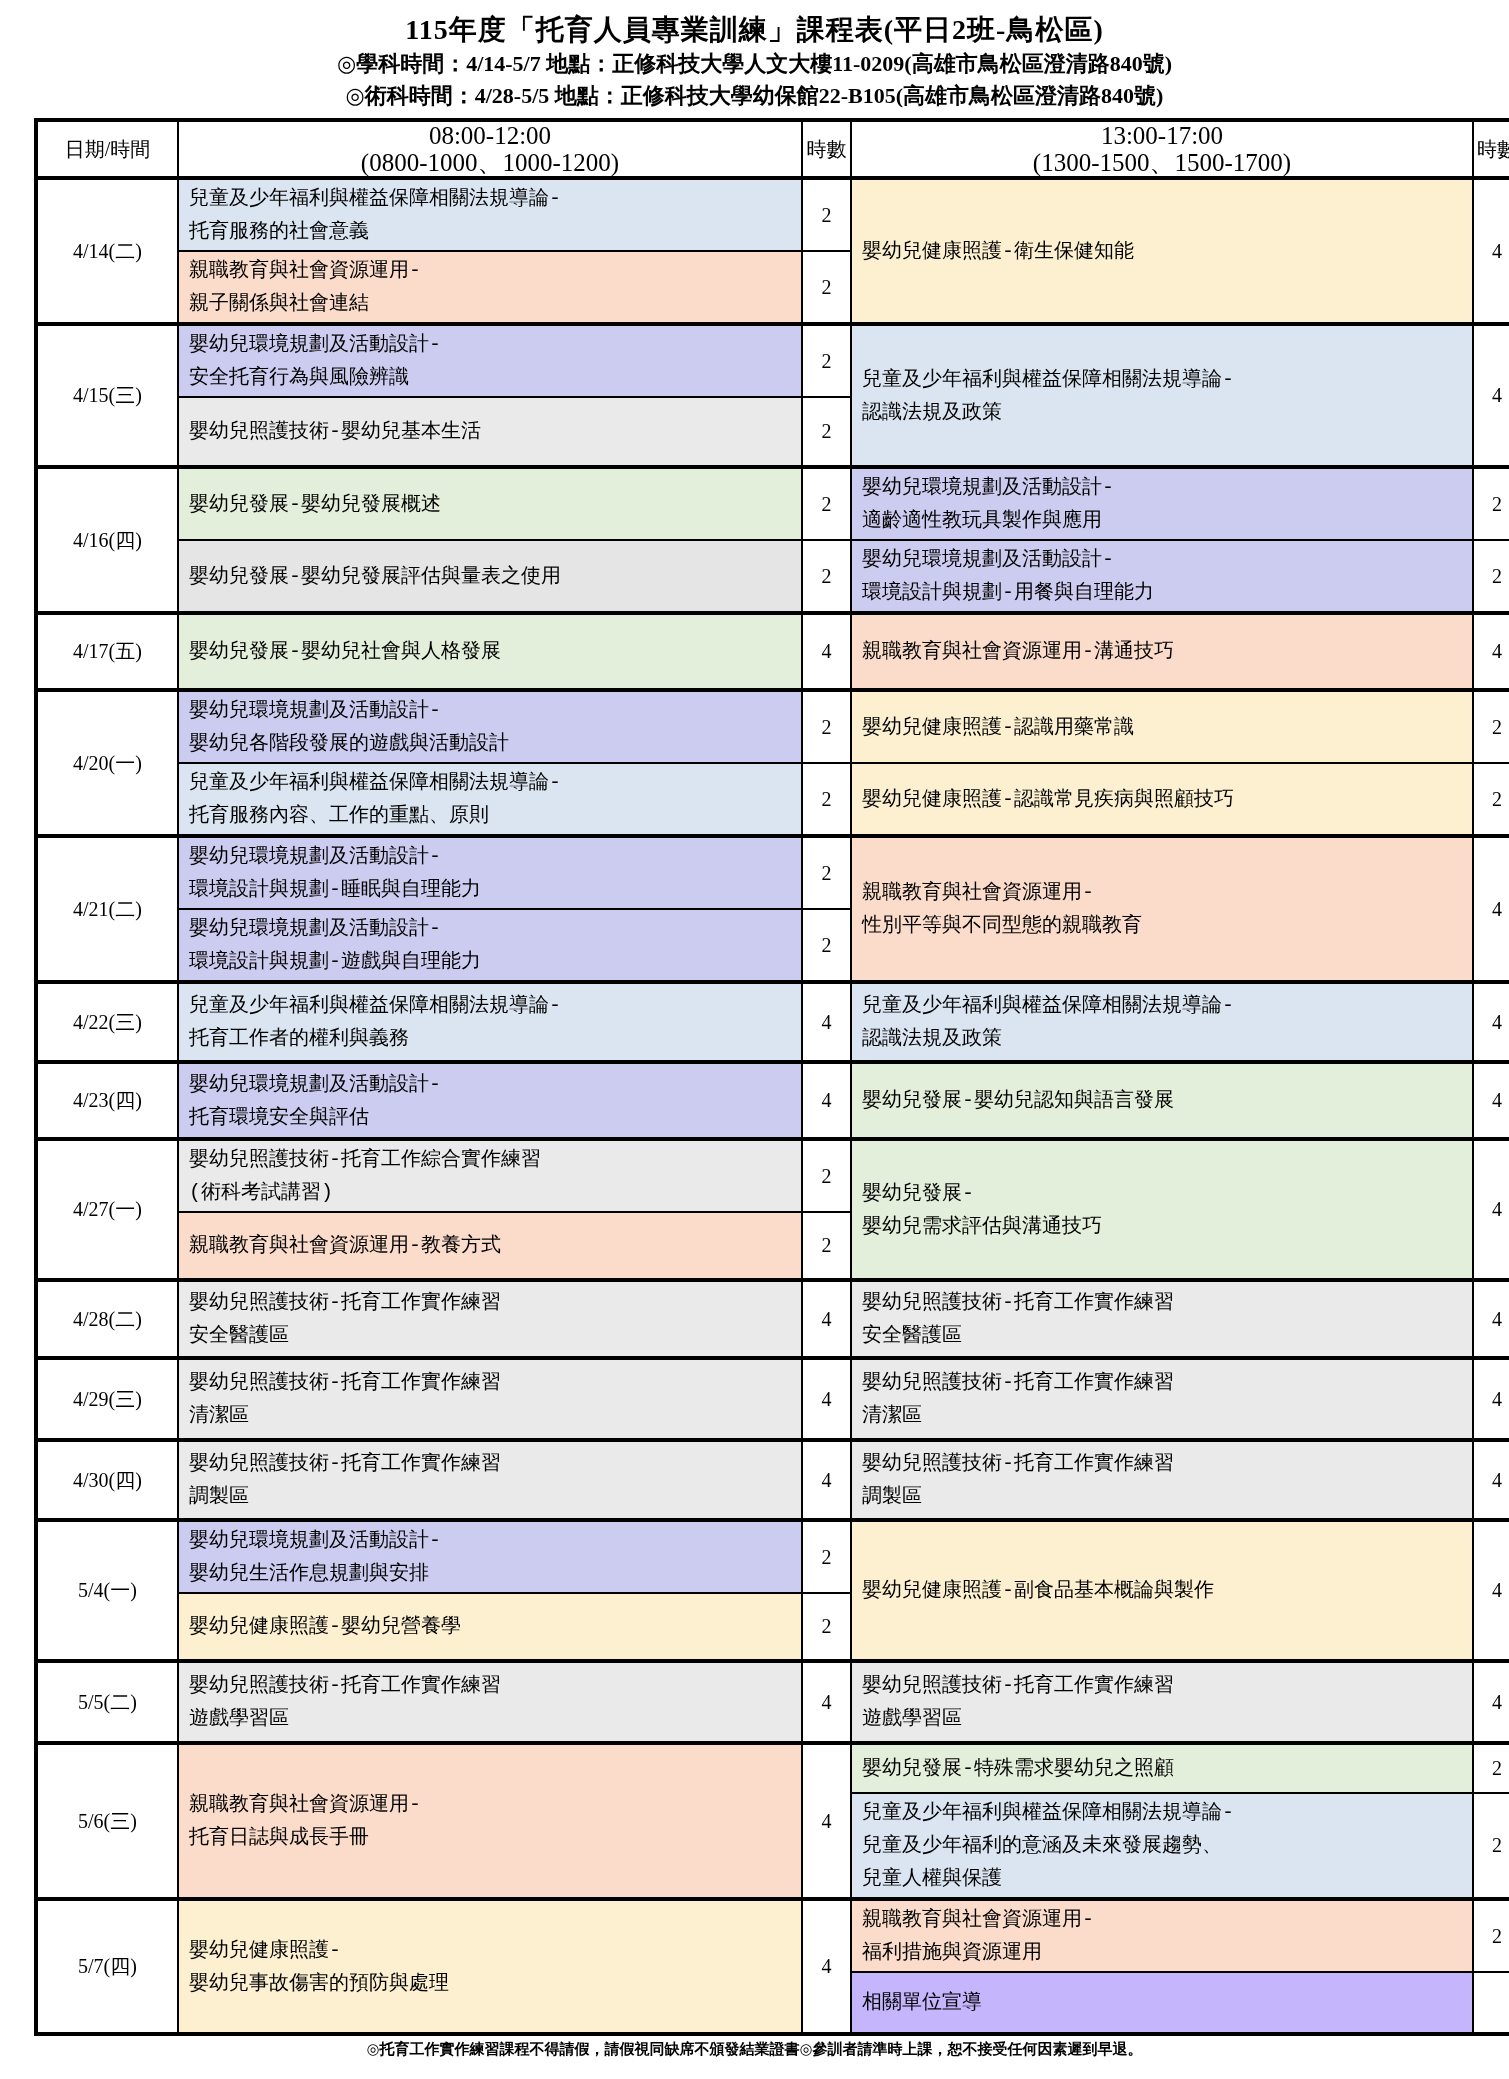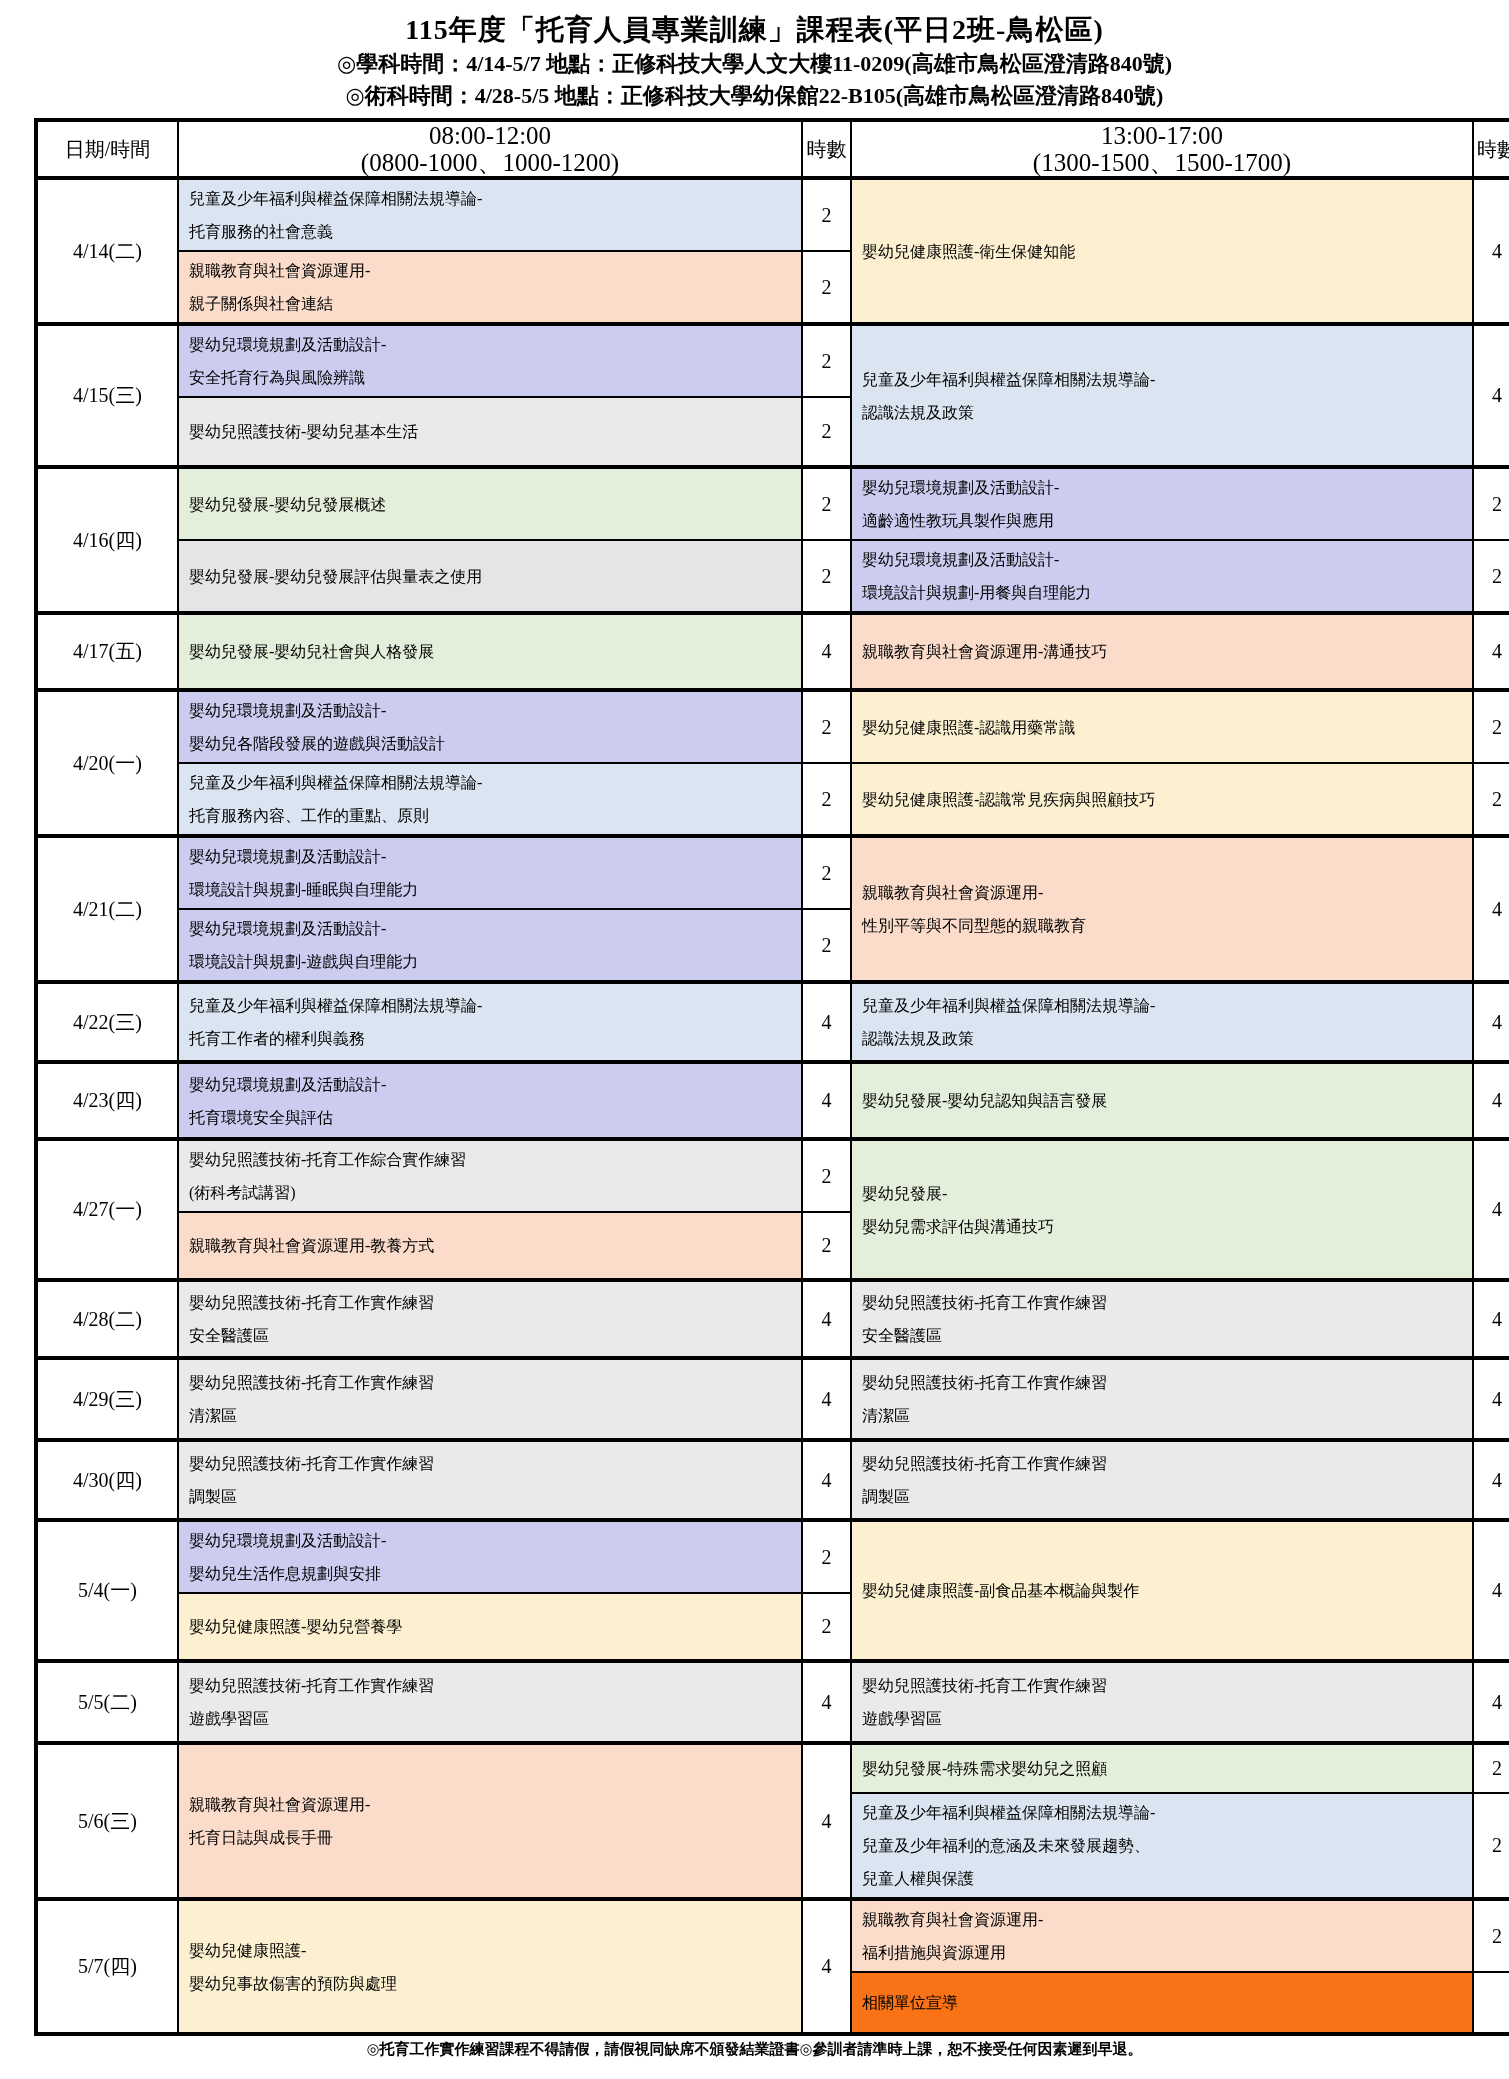--- a/index.html
+++ b/index.html
@@ -27,23 +27,24 @@
   }
   .schedule thead tr { height:56px; }
   .schedule thead th { font-weight:normal; background:#fff; padding:0; }
   .schedule thead th { border-bottom:4px solid #000; }
   tr.day-start td { border-top:4px solid #000; }
 
   .date-col   { font-size:20px; text-align:center; padding:0; }
   .time-head  { font-size:25px; line-height:27px; text-align:center; }
   .hours-head { font-size:20px; line-height:26px; text-align:center; padding:0 14px; word-break:break-all; }
   .course {
-    font-size:16px; line-height:33px;
+    font-size:20px; line-height:33px;
     text-align:left; padding:2px 4px 2px 10px;
     white-space:pre-line;
+    font-family:Liberation Mono, monospace;
   }
   .hours { font-size:20px; text-align:center; padding:0; }
 
   .footer { text-align:center; font-weight:bold; }
   .footer-line1 { font-size:15px; line-height:20px; margin-top:3px; }
 </style>
 </head>
 <body>
 
 <div class="titles">
@@ -248,21 +249,21 @@
       <tr class="day-start" style="height: 70px;">
         <td rowspan="2" class="date-col">5/7(四)</td>
         <td rowspan="2" class="course" style="background-color: rgb(253, 240, 208);">嬰幼兒健康照護-
 嬰幼兒事故傷害的預防與處理</td>
         <td rowspan="2" class="hours">4</td>
         <td rowspan="1" class="course" style="background-color: rgb(251, 220, 202);">親職教育與社會資源運用-
 福利措施與資源運用</td>
         <td rowspan="1" class="hours">2</td>
       </tr>
       <tr style="height: 62px;">
-        <td rowspan="1" class="course" style="background-color: #f97316;">相關單位宣導</td>
+        <td rowspan="1" class="course" style="background-color: #c4b5fd;">相關單位宣導</td>
         <td rowspan="1" class="hours"></td>
       </tr>
     </tbody>
 </table>
 
 <div class="footer">
   <div class="footer-line1">◎托育工作實作練習課程不得請假，請假視同缺席不頒發結業證書◎參訓者請準時上課，恕不接受任何因素遲到早退。</div>
 
 </div>
 

